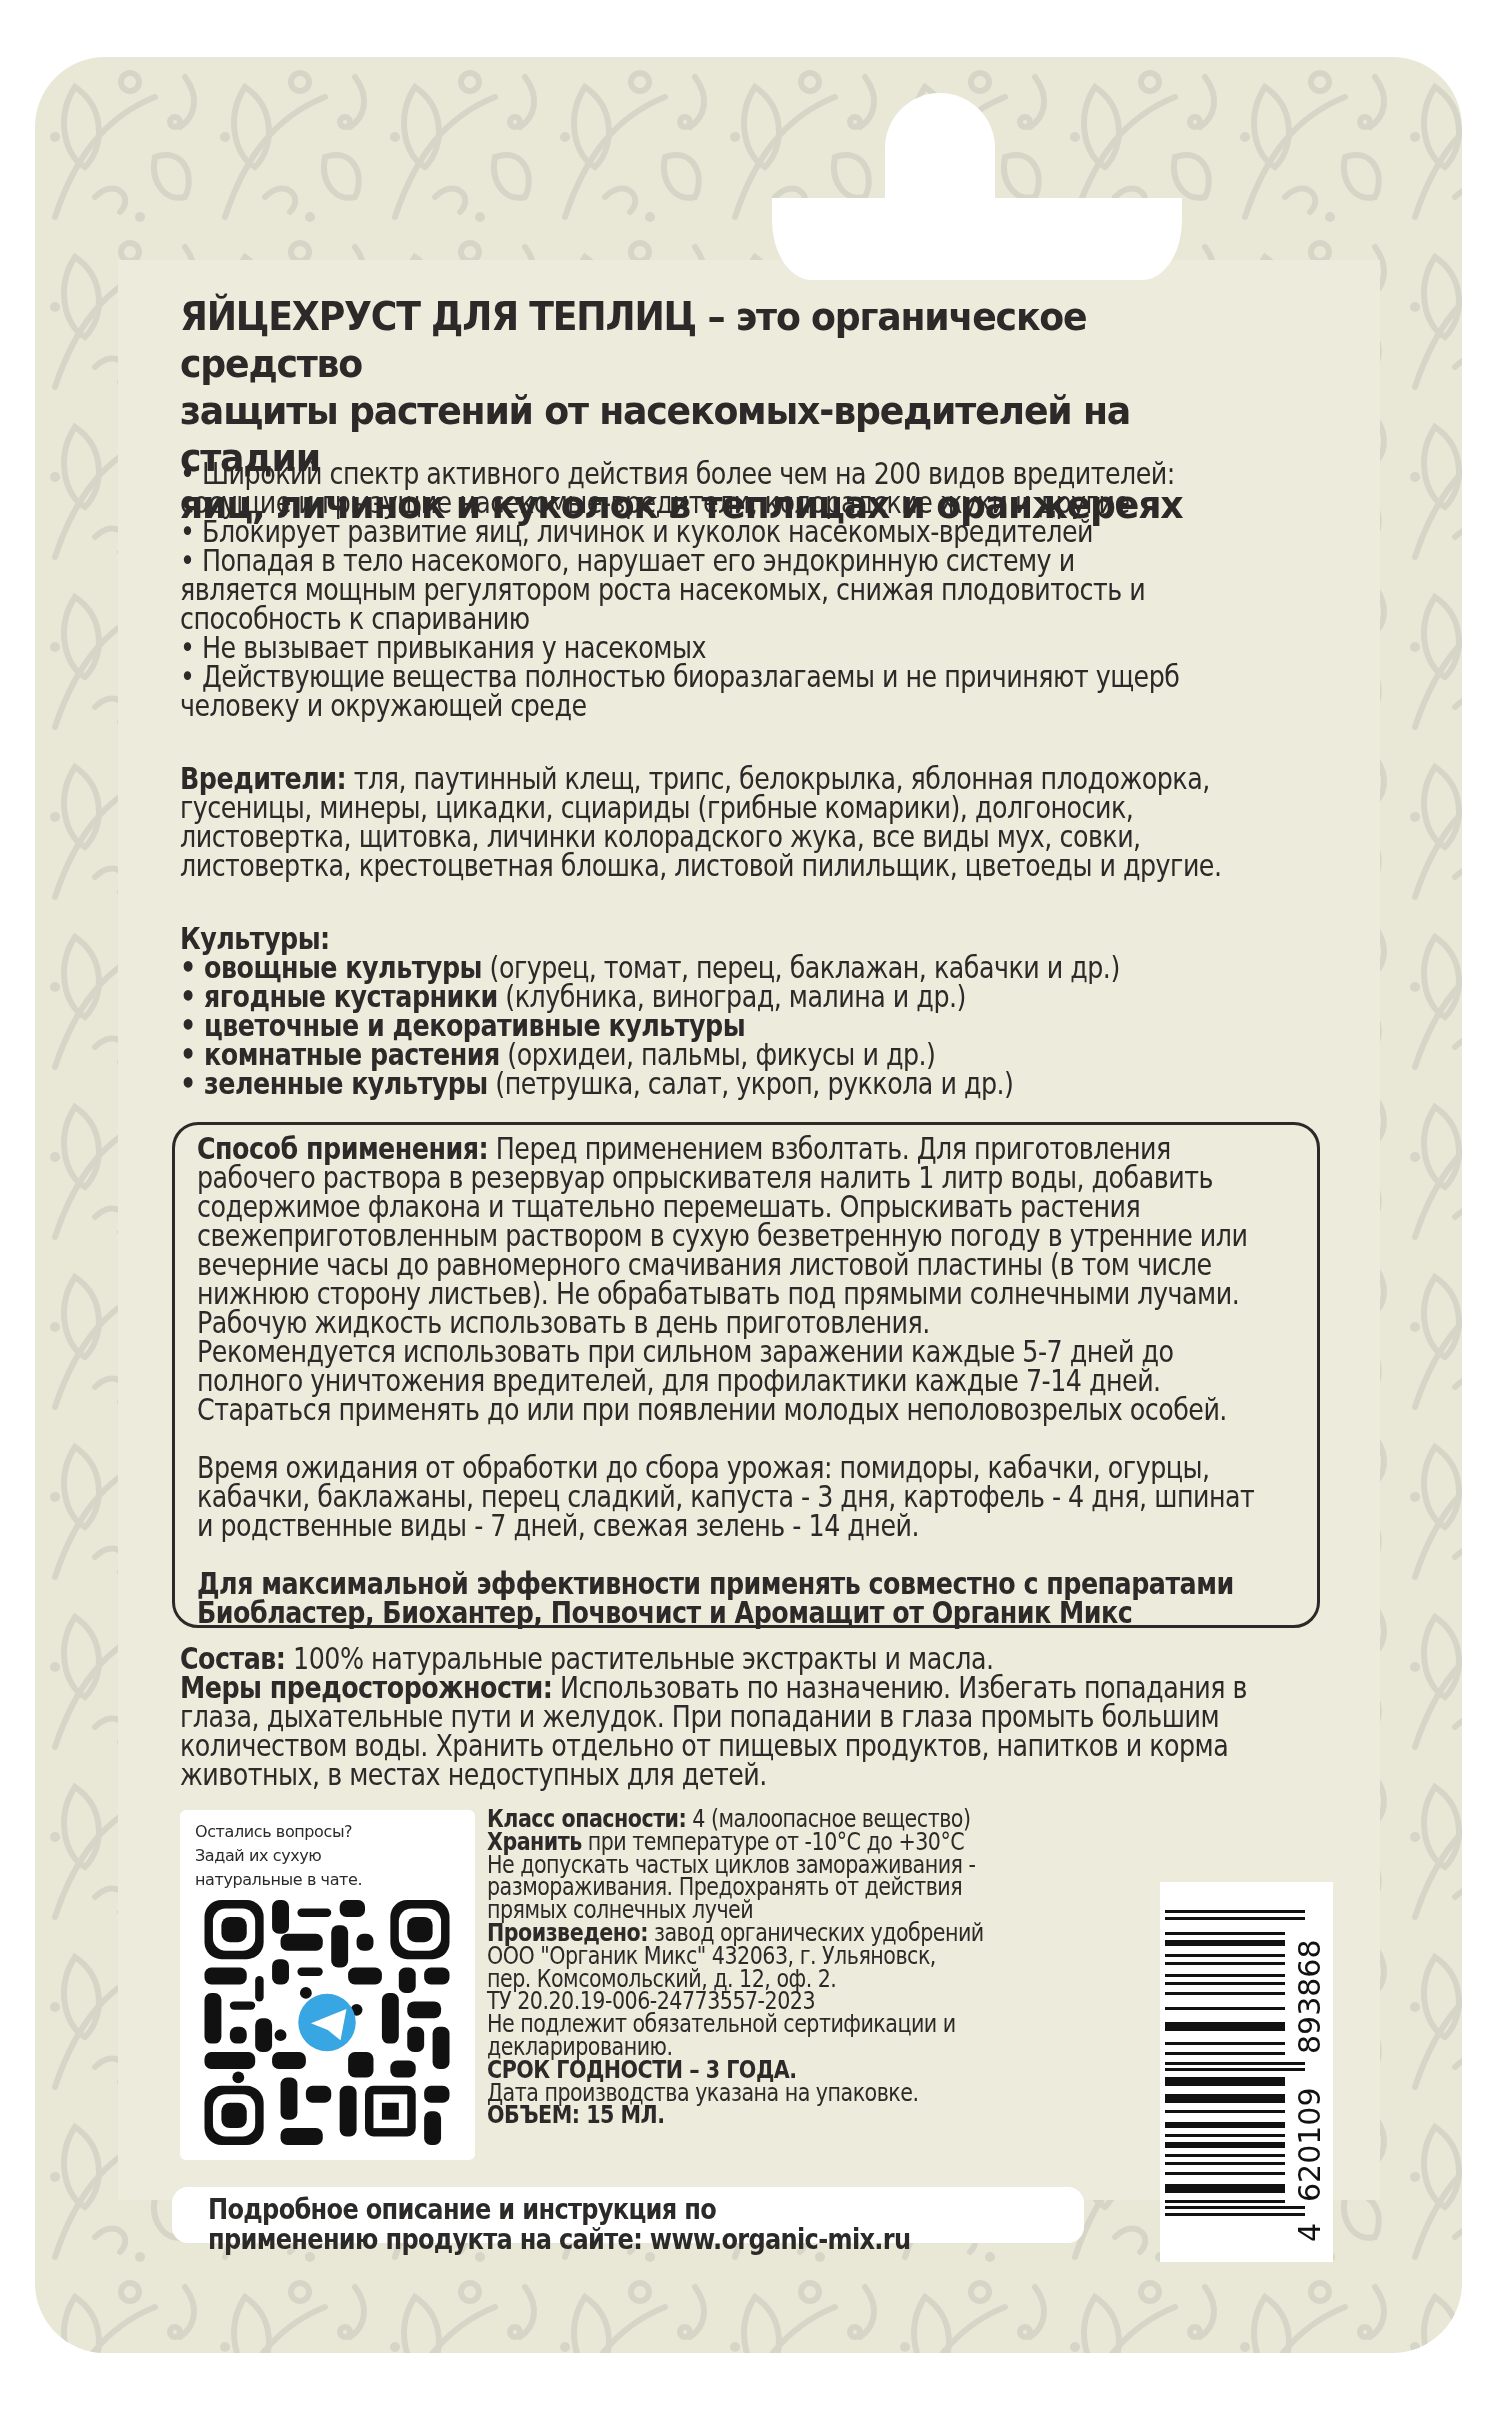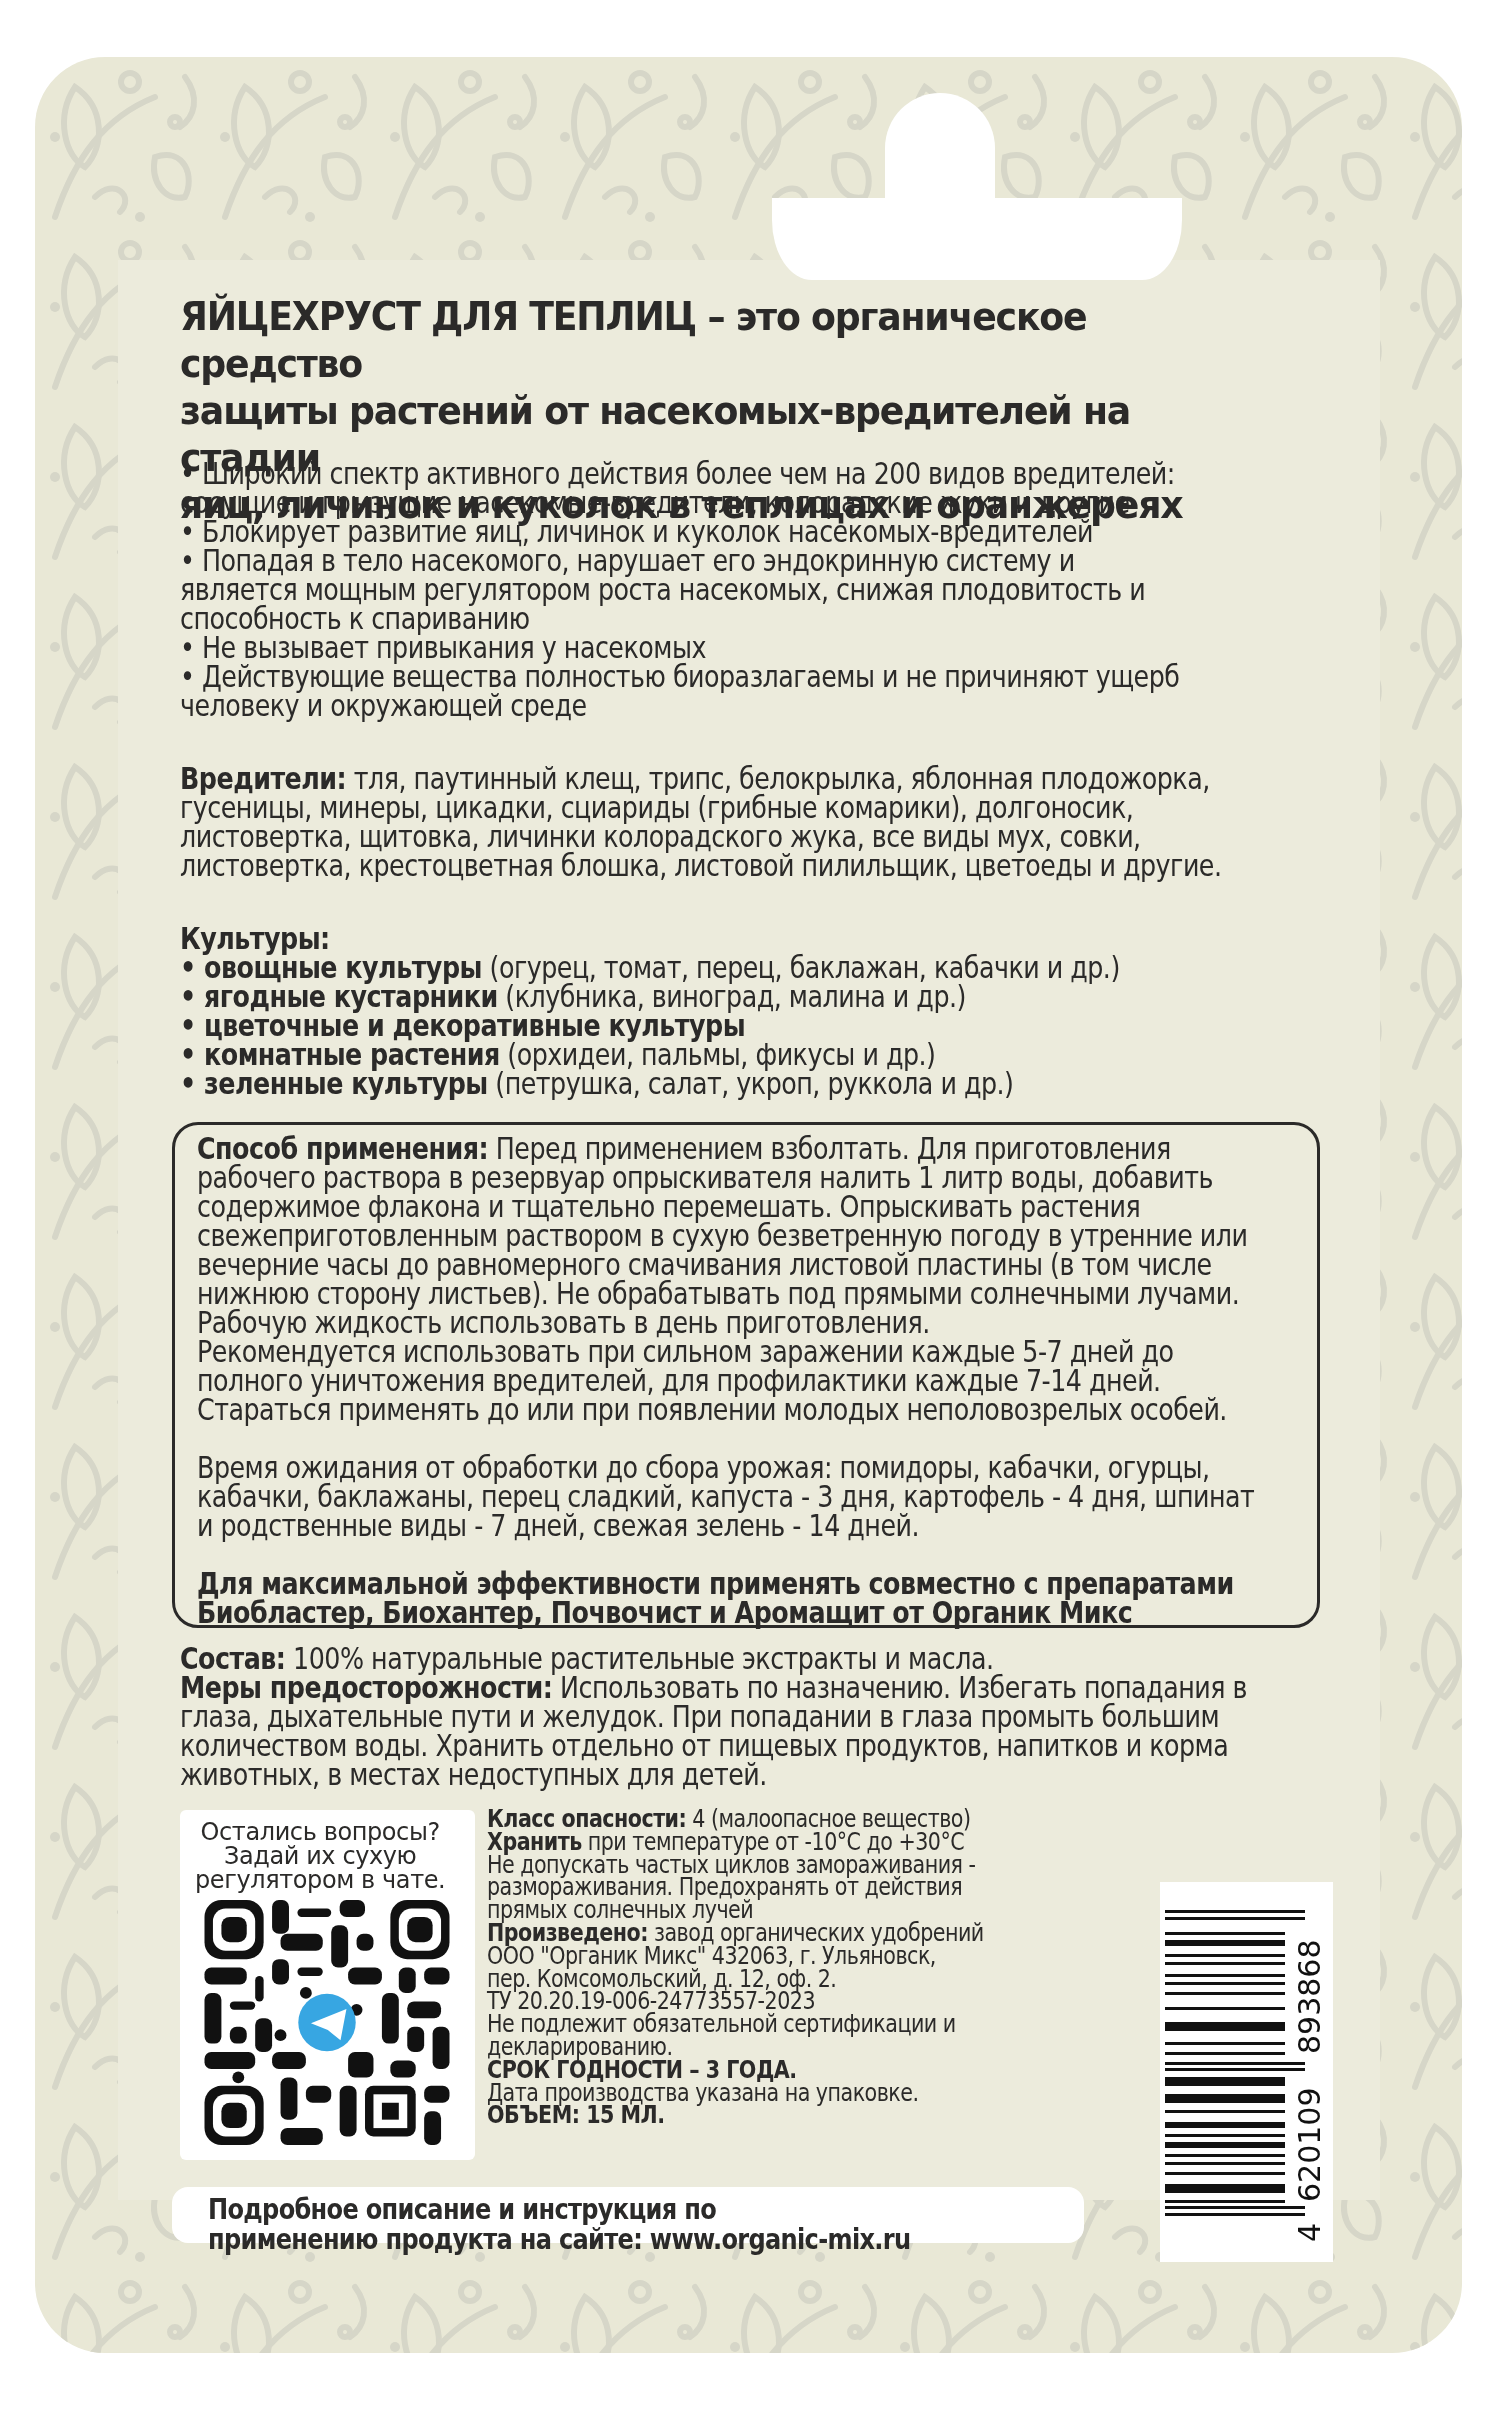--- a/index.html
+++ b/index.html
@@ -50,21 +50,21 @@
     border:3px solid #2b2a29; border-radius:26px; box-sizing:border-box;
   }
   .usage { left:197px; top:1135px; width:1275px; text-align:justify; }
   .usage p { text-align:justify; text-align-last:left; }
   .compo { left:180px; top:1645px; width:1325px; }
   .compo p { text-align:justify; text-align-last:left; }
   .qrbox {
     position:absolute; left:180px; top:1810px; width:295px; height:350px;
     background:#fff; border-radius:6px;
   }
-  .qrtitle { position:absolute; left:15px; top:10px; font-size:24px; line-height:24px; font-family:"DejaVu Sans","Liberation Sans",sans-serif; letter-spacing:-0.4px;text-align:center; }
+  .qrtitle { position:absolute; left:15px; top:10px; font-size:16px; line-height:24px; font-family:"DejaVu Sans","Liberation Sans",sans-serif; letter-spacing:-0.4px; }
   .qr { position:absolute; left:18px; top:90px; width:258px; height:245px; }
   .specs { left:487px; top:1808px; width:700px; font-size:24px; line-height:22.8px; }
   .specs p { text-align:justify; text-align-last:left; }
   .barcode-box {
     position:absolute; left:1160px; top:1882px; width:173px; height:380px; background:#fff;
   }
   .footer {
     position:absolute; left:172px; top:2187px; width:912px; height:56px;
     background:#fff; border-radius:16px;
   }
@@ -162,21 +162,21 @@
   <p><span class="b">Меры предосторожности:</span><span> Использовать по назначению. Избегать попадания в</span></p>
   <p>глаза, дыхательные пути и желудок. При попадании в глаза промыть большим</p>
   <p>количеством воды. Хранить отдельно от пищевых продуктов, напитков и корма</p>
   <p>животных, в местах недоступных для детей.</p>
 </div>
 
 <div class="qrbox">
   <div class="qrtitle">
     <div>Остались вопросы?</div>
     <div>Задай их сухую</div>
-    <div>регулятором в чате.</div>
+    <div>натуральные в чате.</div>
   </div>
   <svg class="qr" viewBox="0 0 29 29">
     <g fill="#111">
       <rect x="0" y="0" width="7" height="7" rx="2"></rect>
         <rect x="1" y="1" width="5" height="5" rx="1.5" fill="#fff"></rect>
         <rect x="2" y="2" width="3" height="3" rx="1"></rect>
       <rect x="22" y="0" width="7" height="7" rx="2"></rect>
         <rect x="23" y="1" width="5" height="5" rx="1.5" fill="#fff"></rect>
         <rect x="24" y="2" width="3" height="3" rx="1"></rect>
       <rect x="0" y="22" width="7" height="7" rx="2"></rect>

